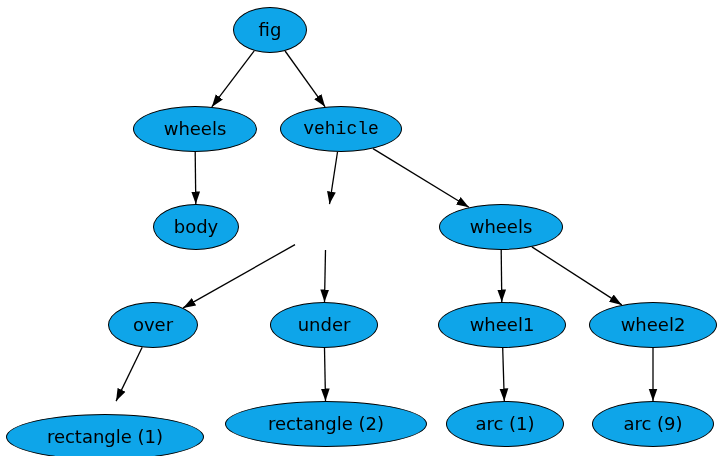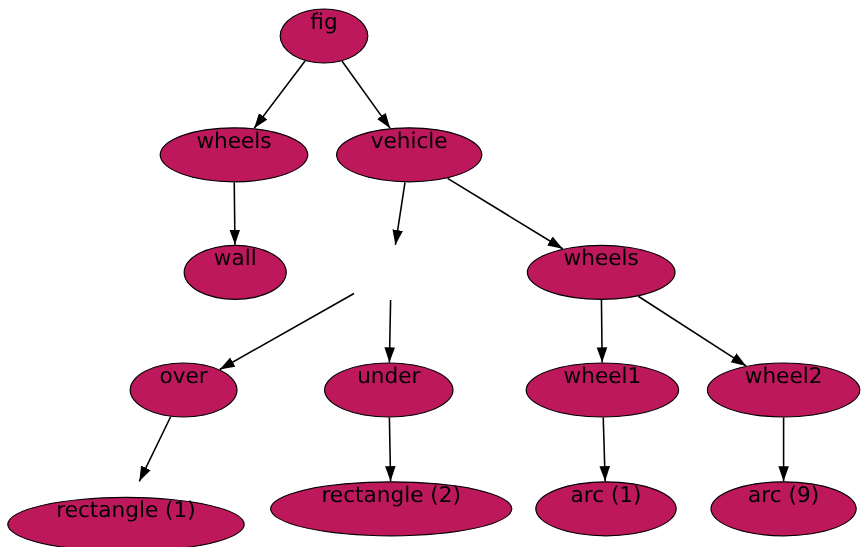--- a/index.html
+++ b/index.html
@@ -18,22 +18,23 @@
   .edge-layer {
     position: absolute;
     left: 0;
     top: 0;
   }
   .node {
     position: absolute;
     box-sizing: border-box;
     border: 1.4px solid #000000;
     border-radius: 50%;
-    background: #be185d;
+    background: #0ea5e9;
     display: flex;
+    align-items: center;
     justify-content: center;
     font-size: 18px;
     color: #000000;
     white-space: nowrap;
   }
   .node span {
     display: block;
     padding-bottom: 1px;
   }
 </style>
@@ -63,25 +64,25 @@
         <line x1="653.0" y1="348.0" x2="653.0" y2="401.0" stroke="#000000" stroke-width="1.3" marker-end="url(#arrowhead)"></line>
       </g>
   </svg>
 
   <div class="node" style="left: 233px; top: 7px; width: 74px; height: 46px;">
       <span>fig</span>
     </div>
   <div class="node" style="left: 133px; top: 106px; width: 124px; height: 46px;">
       <span>wheels</span>
     </div>
-  <div class="node" style="left: 280px; top: 106px; width: 122px; height: 46px;">
+  <div class="node" style="left: 280px; top: 106px; width: 122px; height: 46px; font-family: Liberation Mono, monospace;">
       <span>vehicle</span>
     </div>
   <div class="node" style="left: 153px; top: 204px; width: 86px; height: 46px;">
-      <span>wall</span>
+      <span>body</span>
     </div>
   <div class="node" style="left: 439px; top: 204px; width: 124px; height: 46px;">
       <span>wheels</span>
     </div>
   <div class="node" style="left: 108px; top: 302px; width: 90px; height: 46px;">
       <span>over</span>
     </div>
   <div class="node" style="left: 270px; top: 302px; width: 108px; height: 46px;">
       <span>under</span>
     </div>

